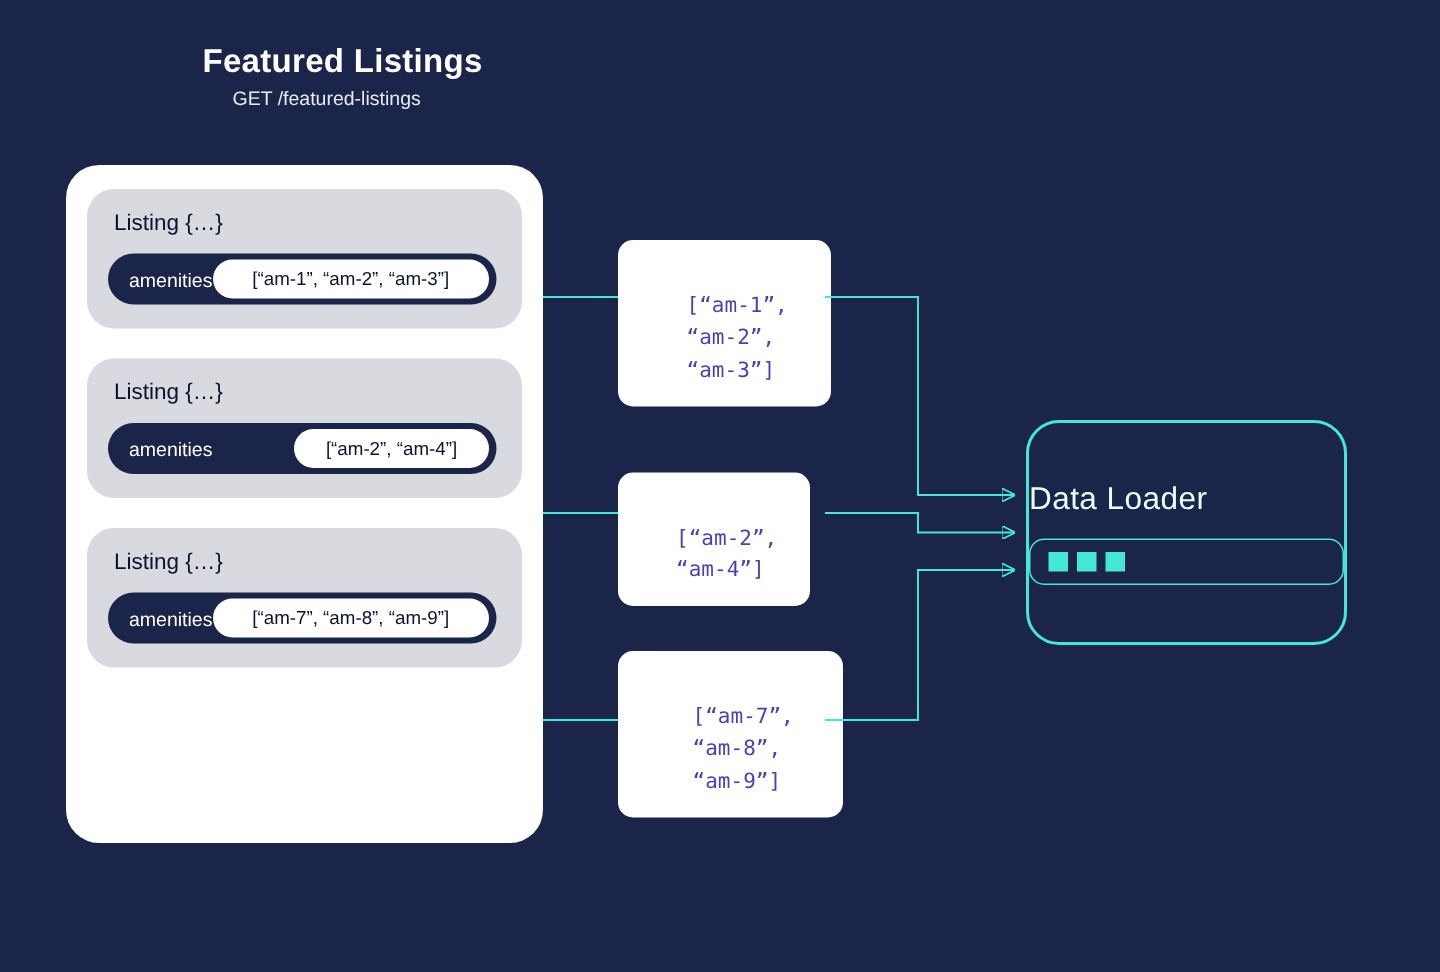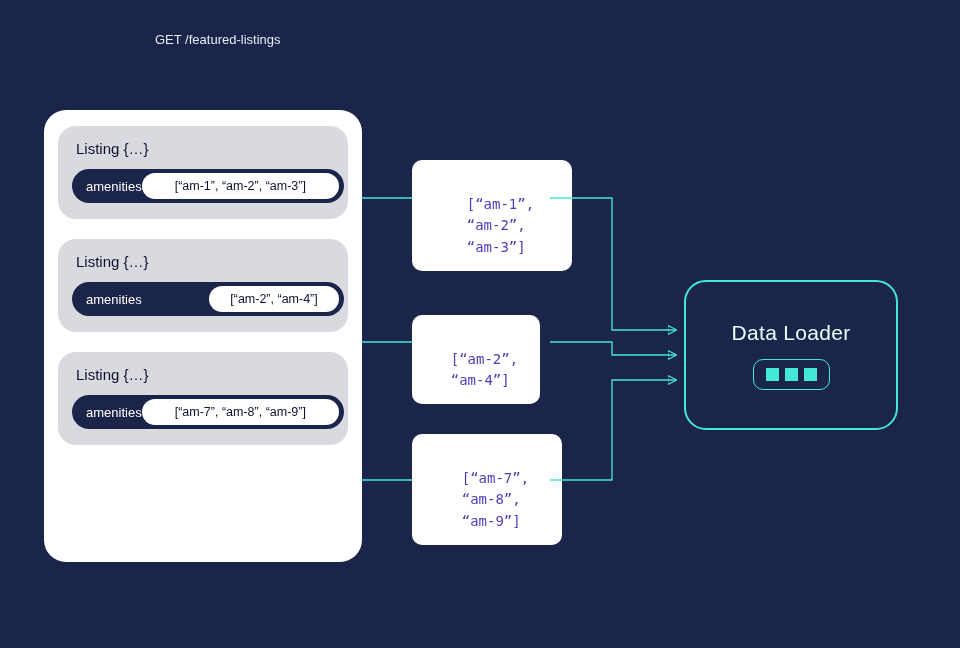--- a/index.html
+++ b/index.html
@@ -40,21 +40,21 @@
     border-radius: 22px;
     padding: 16px 14px;
     display: flex;
     flex-direction: column;
     gap: 20px;
   }
 
   .card {
     background: #d8dadf;
     border-radius: 18px;
-    padding: 14px 4px 16px 14px;
+    padding: 14px 17px 16px 14px;
   }
   .card-title {
     font-size: 15px;
     font-weight: 500;
     color: #0d1230;
     margin-bottom: 12px;
     margin-left: 4px;
   }
   .pill {
     display: flex;
@@ -101,21 +101,20 @@
     position: absolute;
     left: 684px;
     top: 280px;
     width: 214px;
     height: 150px;
     border: 2px solid #44e8d6;
     border-radius: 22px;
     color: #fff;
     display: flex;
     flex-direction: column;
-    align-items: center;
     justify-content: center;
     gap: 14px;
   }
   .loader-title {
     font-size: 21px;
     font-weight: 500;
     letter-spacing: .3px;
     color: #eafffb;
   }
   .loader-chip {
@@ -134,20 +133,21 @@
     position: absolute;
     left: 0; top: 0;
     width: 960px; height: 648px;
     pointer-events: none;
   }
 </style>
 </head>
 <body>
 
 <div class="title-block">
+  <h1>Featured Listings</h1>
   <div class="subtitle">GET /featured-listings</div>
 </div>
 
 <div class="panel">
 
   <div class="card">
     <div class="card-title">Listing {…}</div>
     <div class="pill">
       <span class="pill-label">amenities</span>
       <span class="pill-value">[“am-1”, “am-2”, “am-3”]</span>
@@ -165,21 +165,21 @@
   <div class="card">
     <div class="card-title">Listing {…}</div>
     <div class="pill">
       <span class="pill-label">amenities</span>
       <span class="pill-value">[“am-7”, “am-8”, “am-9”]</span>
     </div>
   </div>
 
 </div>
 
-<div class="bubble" style="left:412px; top:160px; width:160px;">
+<div class="bubble" style="left:412px; top:160px; width:142px;">
   <span>[“am-1”,
  “am-2”,
  “am-3”]</span>
 </div>
 <div class="bubble" style="left:412px; top:315px; width:128px;">
   <span>[“am-2”,
  “am-4”]</span>
 </div>
 <div class="bubble" style="left:412px; top:434px; width:150px;">
   <span>[“am-7”,

